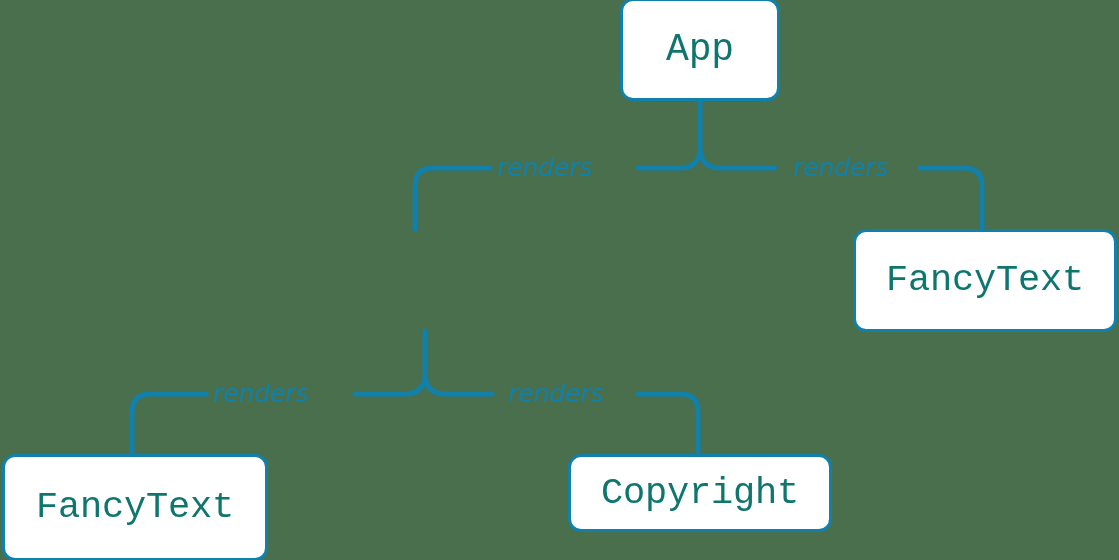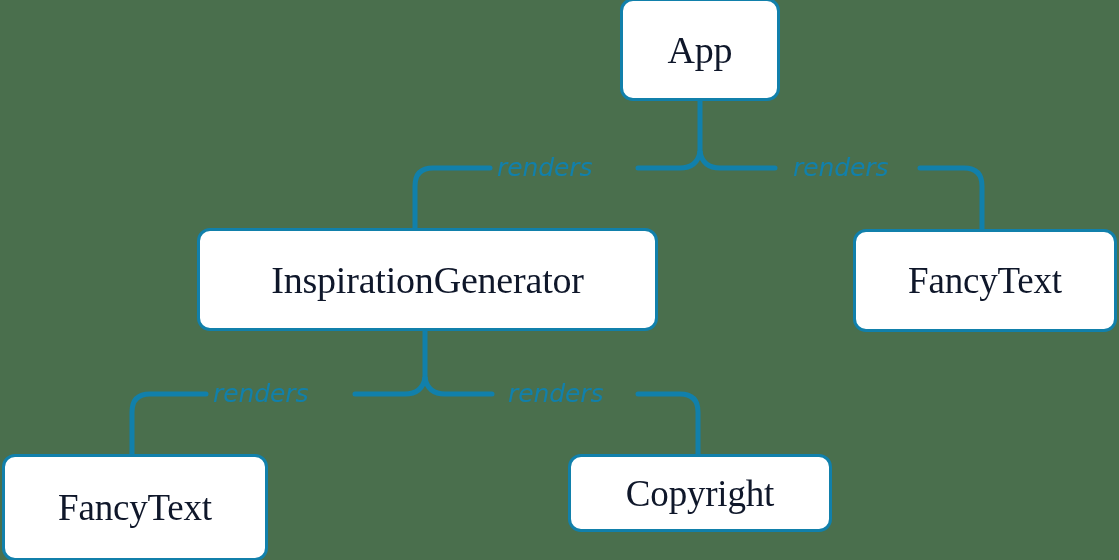--- a/index.html
+++ b/index.html
@@ -31,22 +31,22 @@
     box-sizing: border-box;
     background: #ffffff;
     border: 3px solid #1180ab;
     border-radius: 13px;
     display: flex;
     align-items: center;
     justify-content: center;
     z-index: 3;
   }
   .node-label {
-    color: #0f172a;
-    font-family: Liberation Serif, serif;
+    color: #0f766e;
+    font-family: Liberation Mono, monospace;
     font-size: 37px;
     font-weight: 400;
     line-height: 1;
     letter-spacing: -0.2px;
     white-space: nowrap;
   }
   .node-app        { left: 620px; top: -2px;  width: 160px; height: 103px; }
   .node-inspgen    { left: 197px; top: 228px; width: 461px; height: 103px; }
   .node-fancy-r    { left: 853px; top: 229px; width: 264px; height: 103px; }
   .node-fancy-bl   { left: 2px;   top: 454px; width: 266px; height: 107px; }
@@ -95,23 +95,20 @@
 
       <path d="M 425 378 Q 428 394 445 394 L 492 394"></path>
       <path d="M 638 394 L 680 394 Q 698 394 698 412 L 698 455"></path>
     </g>
   </svg>
 
   <div class="node node-app">
     <span class="node-label">App</span>
   </div>
 
-  <div class="node node-inspgen">
-    <span class="node-label">InspirationGenerator</span>
-  </div>
 
   <div class="node node-fancy-r">
     <span class="node-label">FancyText</span>
   </div>
 
   <div class="node node-fancy-bl">
     <span class="node-label">FancyText</span>
   </div>
 
   <div class="node node-copyright">

